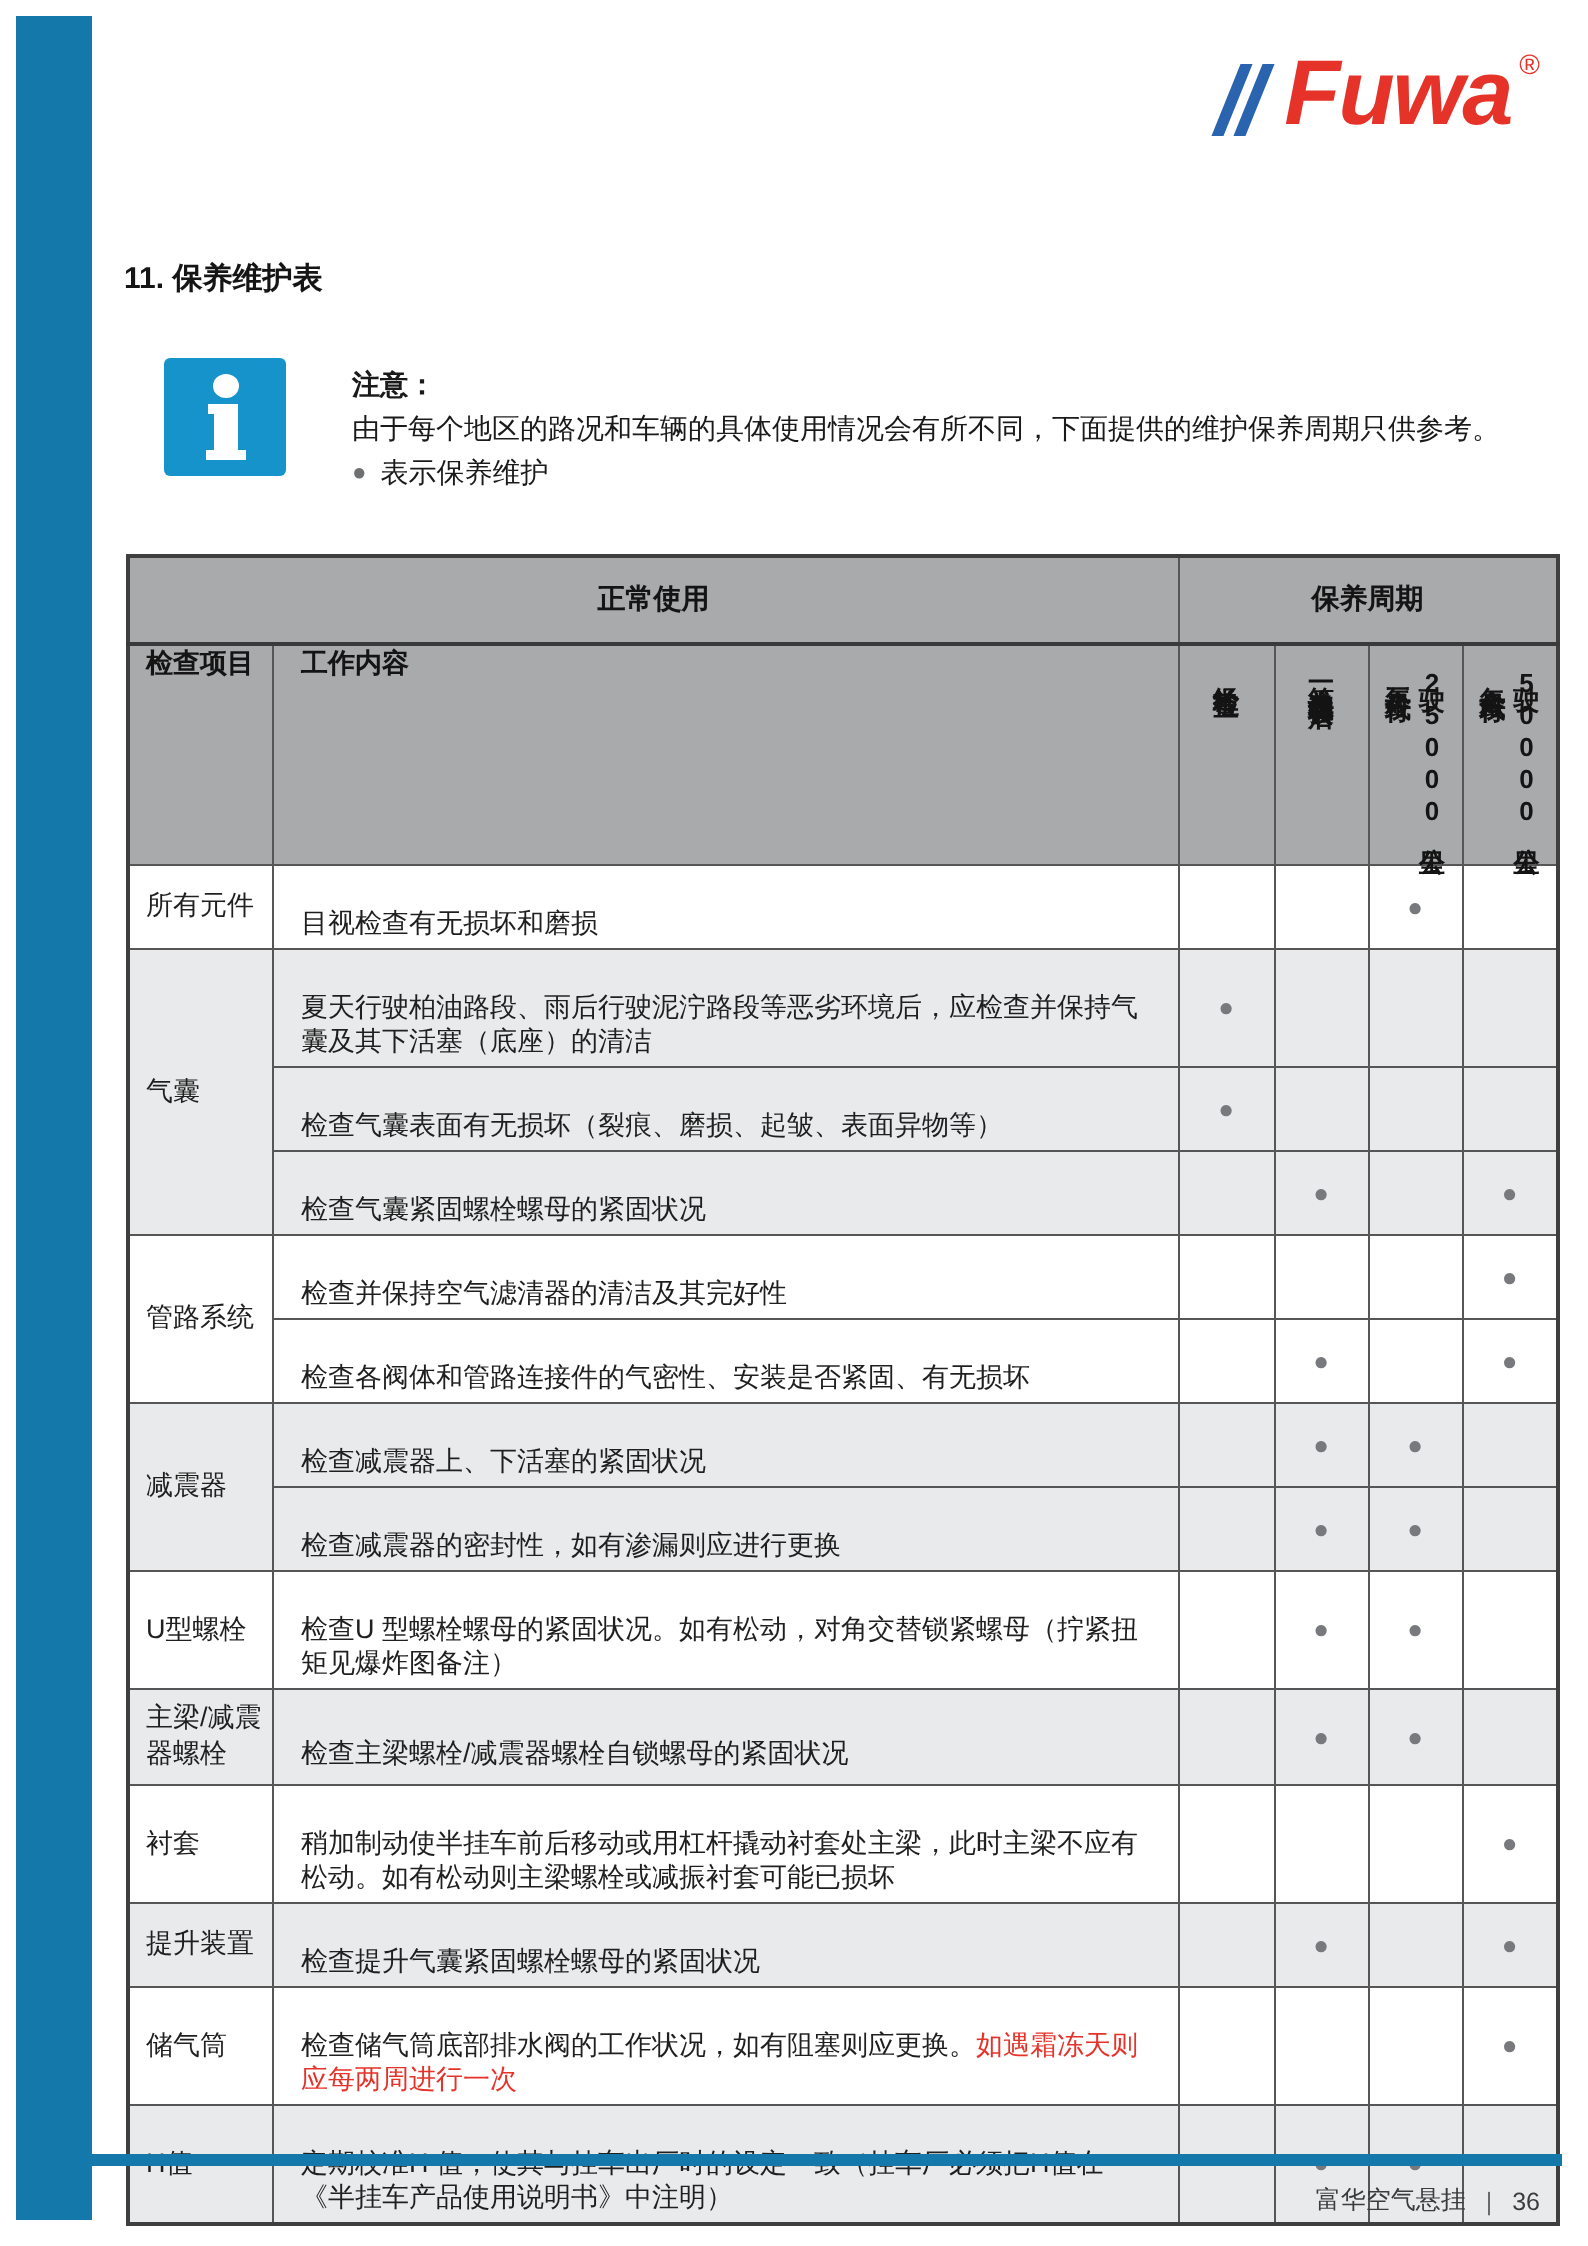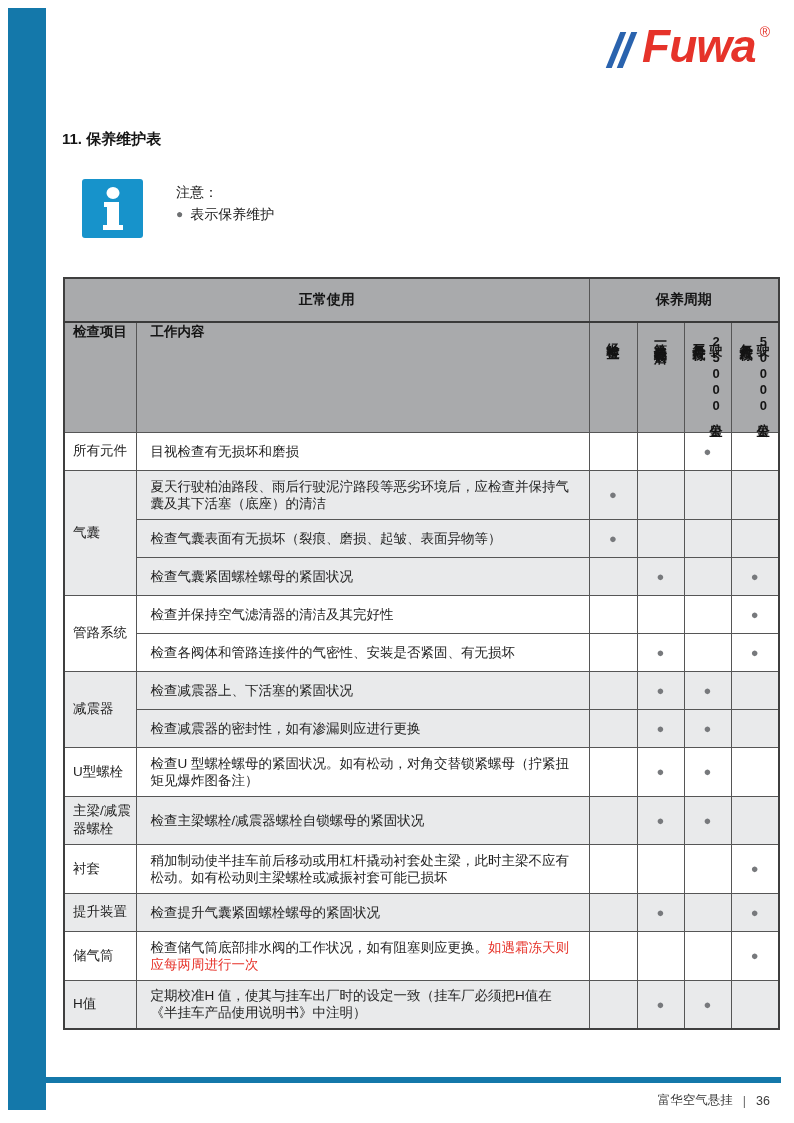--- a/index.html
+++ b/index.html
@@ -21,40 +21,40 @@
   .page-title { position:absolute; left:62px; top:100px; font-size:15px; font-weight:bold; color:#151515;margin-top:30px; }
 
   
   .notice { position:absolute; left:82px; top:179px; display:flex; }
   .info-icon { width:61px; height:59px; background:#1793cb; border-radius:3px; position:relative; flex:0 0 auto; }
   .info-icon .dot { position:absolute; left:50%; top:8px; transform:translateX(-50%); width:13px; height:12px; background:#fff; border-radius:50%; }
   .info-icon .stem { position:absolute; left:50%; top:23px; transform:translateX(-50%); width:12px; height:24px; background:#fff; }
   .info-icon .stem-top { position:absolute; left:50%; top:23px; transform:translateX(-9px); width:6px; height:5px; background:#fff; }
   .info-icon .base { position:absolute; left:50%; top:46px; transform:translateX(-50%); width:20px; height:5px; background:#fff; }
   .notice-text { margin-left:33px; padding-top:2px; font-size:14px; line-height:22px; color:#1a1a1a; }
-  .notice-head { font-weight:normal; }
+  .notice-head { font-weight:bold; }
   .legend-row { display:flex; align-items:center; }
   .legend-bullet { color:#6e7072; font-size:12px; margin-right:7px; }
 
   
   table.maint { position:absolute; left:63px; top:277px; width:717px; border-collapse:collapse; table-layout:fixed; font-size:13px; }
   table.maint { border:2px solid #3f3f3f; }
   table.maint th, table.maint td { border:1px solid #565656; }
   thead th { background:#a9aaac; font-weight:bold; color:#141414; }
   tr.top-head th { height:44px; font-size:14px; border-bottom:2px solid #3a3a3a; }
   tr.sub-head th { height:110px; vertical-align:top; }
   th.item-h, th.work-h { text-align:left; vertical-align:middle; font-size:13.5px; }
   th.item-h { padding-left:8px; }
   th.work-h { padding-left:14px;margin-left:32px; }
   th.period { padding-top:10px; }
   .vwrap { display:flex; justify-content:center; align-items:flex-start; gap:2px; }
   .vline { writing-mode:vertical-lr; text-orientation:upright; font-size:13px; font-weight:bold; letter-spacing:1px; line-height:15px; }
 
   td.item { padding-left:8px; vertical-align:middle; font-size:13.5px; }
-  td.work { padding:4px 10px 4px 14px; vertical-align:middle; line-height:17px; font-size:13.5px; }
+  td.work { padding:20px 10px 4px 14px; vertical-align:middle; line-height:17px; font-size:13.5px; }
   td.mark { text-align:center; vertical-align:middle; color:#77797c; font-size:13px; }
   tr.h38 { height:38px; } tr.h42 { height:48px; } tr.h49 { height:49px; }
   tbody tr.w td { background:#ffffff; }
   tbody tr.g td { background:#e9eaeb; }
   .red { color:#e6332a; }
 
   
   .footer-line { position:absolute; left:44px; top:1077px; width:737px; height:6px; background:#1478aa; }
   .footer-text { position:absolute; right:24px; top:1092px; font-size:12.5px; color:#3c3c3c; display:flex; gap:10px; align-items:center;margin-left:40px; }
   .footer-sep { color:#6a6a6a; }
@@ -79,20 +79,21 @@
 
   <div class="notice">
     <div class="info-icon">
       <div class="dot"></div>
         <div class="stem"></div>
         <div class="stem-top"></div>
         <div class="base"></div>
     </div>
     <div class="notice-text">
       <div class="notice-head">注意：</div>
+      <div>由于每个地区的路况和车辆的具体使用情况会有所不同，下面提供的维护保养周期只供参考。</div>
       <div class="legend-row">
         <span class="legend-bullet">●</span>
         <span>表示保养维护</span>
       </div>
     </div>
   </div>
 
   <table class="maint">
     <colgroup>
         <col style="width:72px">

